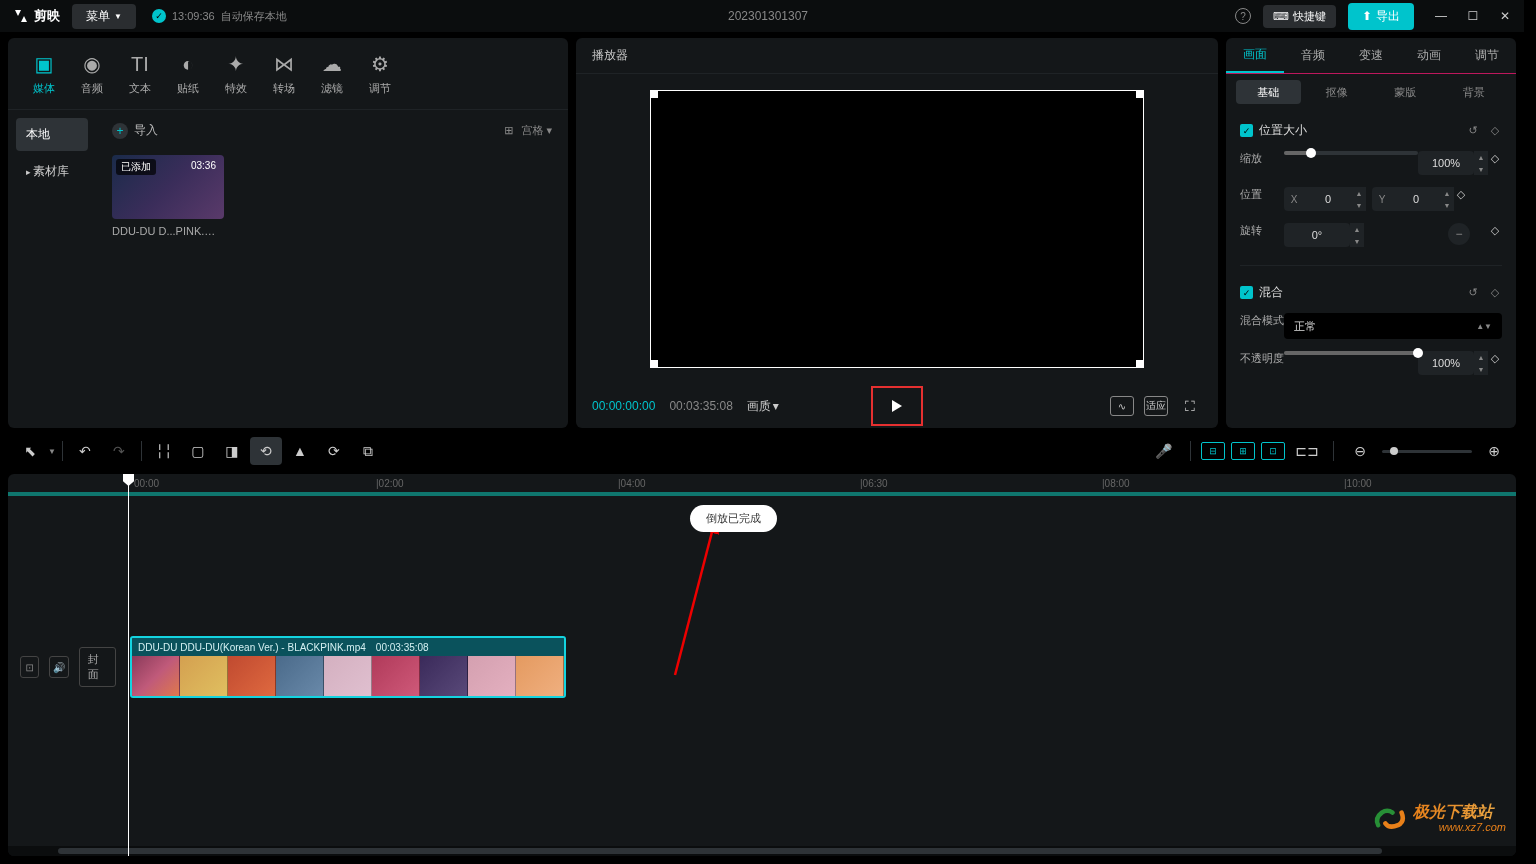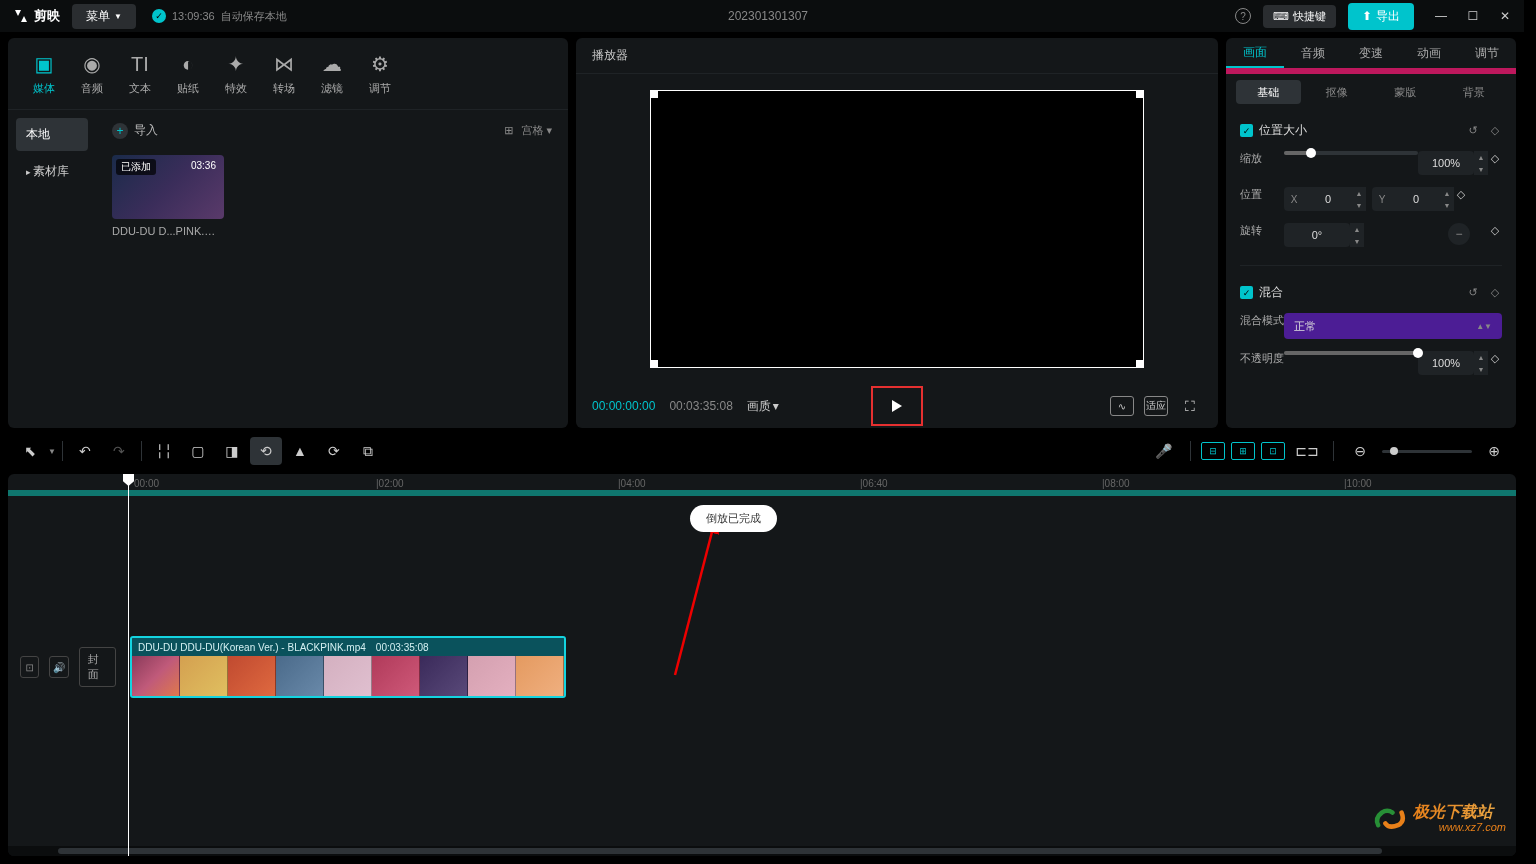--- a/index.html
+++ b/index.html
@@ -60,21 +60,21 @@
 .time-cur { color: #00c4cc; font-size: 12px; }
 .time-tot { color: #888; font-size: 12px; }
 .quality { color: #ccc; font-size: 12px; display: flex; align-items: center; gap: 2px; cursor: pointer; }
 .play-btn { width: 52px; height: 40px; border: 2px solid #e63030; display: flex; align-items: center; justify-content: center; margin: 0 auto; position: absolute; left: 50%; transform: translateX(-50%); cursor: pointer; }
 .play-triangle { width: 0; height: 0; border-left: 10px solid #fff; border-top: 6px solid transparent; border-bottom: 6px solid transparent; }
 .player-right { margin-left: auto; display: flex; gap: 10px; align-items: center; }
 .pr-btn { width: 24px; height: 20px; border: 1px solid #888; border-radius: 3px; display: flex; align-items: center; justify-content: center; font-size: 10px; color: #ccc; cursor: pointer; }
 
 
 .props-panel { width: 290px; background: #141719; border-radius: 6px; display: flex; flex-direction: column; }
-.props-tabs { height: 36px; display: flex; border-bottom: 6px solid #be185d; }
+.props-tabs { height: 36px; display: flex; border-bottom: 1px solid #be185d; }
 .ptab { flex: 1; display: flex; align-items: center; justify-content: center; font-size: 12px; color: #aaa; cursor: pointer; }
 .ptab.active { color: #00c4cc; border-bottom: 2px solid #00c4cc; }
 .props-subtabs { height: 36px; display: flex; padding: 6px 10px; gap: 4px; }
 .pstab { flex: 1; padding: 5px; text-align: center; font-size: 11px; color: #888; border-radius: 4px; cursor: pointer; }
 .pstab.active { background: #2e3337; color: #fff; }
 .props-body { padding: 12px 14px; display: flex; flex-direction: column; gap: 14px; }
 .prop-section { display: flex; flex-direction: column; gap: 12px; }
 .sec-header { display: flex; align-items: center; justify-content: space-between; }
 .sec-title { display: flex; align-items: center; gap: 6px; color: #ddd; font-size: 12px; }
 .checkbox { width: 13px; height: 13px; background: #00c4cc; border-radius: 2px; display: flex; align-items: center; justify-content: center; color: #000; font-size: 9px; }
@@ -84,38 +84,38 @@
 .prop-label { width: 44px; font-size: 11px; color: #aaa; }
 .slider { flex: 1; height: 4px; background: #2e3337; border-radius: 2px; position: relative; }
 .slider-track { position: absolute; height: 100%; background: #666; border-radius: 2px; }
 .slider-thumb { position: absolute; width: 10px; height: 10px; background: #fff; border-radius: 50%; top: -3px; transform: translateX(-50%); }
 .num-input { width: 56px; height: 24px; background: #1f2326; border-radius: 4px; display: flex; align-items: center; justify-content: center; font-size: 11px; color: #ddd; }
 .num-input.wide { width: 66px; }
 .stepper { width: 14px; display: flex; flex-direction: column; }
 .step-btn { height: 12px; background: #1f2326; display: flex; align-items: center; justify-content: center; font-size: 7px; color: #888; cursor: pointer; }
 .coord-label { width: 20px; height: 24px; background: #1f2326; display: flex; align-items: center; justify-content: center; font-size: 10px; color: #888; border-radius: 4px 0 0 4px; }
 .coord-val { width: 48px; height: 24px; background: #1f2326; display: flex; align-items: center; justify-content: center; font-size: 11px; color: #ddd; }
-.select-box { flex: 1; height: 26px; background: #4c1d95; border-radius: 4px; display: flex; align-items: center; padding: 0 10px; font-size: 11px; color: #ddd; justify-content: space-between; cursor: pointer; }
+.select-box { flex: 1; height: 26px; background: #000000; border-radius: 4px; display: flex; align-items: center; padding: 0 10px; font-size: 11px; color: #ddd; justify-content: space-between; cursor: pointer; }
 .divider { height: 1px; background: #1f2326; margin: 4px 0; }
 .dash-circle { width: 22px; height: 22px; border-radius:50%; background:#1f2326; display:flex; align-items:center; justify-content:center; color:#888; font-size:12px; }
 
 
 .timeline-area { height: 430px; display: flex; flex-direction: column; padding: 0 8px 8px; gap: 6px; }
 .timeline-toolbar { height: 34px; display: flex; align-items: center; padding: 0 6px; gap: 2px; }
 .tl-tool { width: 32px; height: 28px; display: flex; align-items: center; justify-content: center; color: #ccc; cursor: pointer; border-radius: 4px; font-size: 14px; }
 .tl-tool.active { background: #2e3337; }
 .tl-sep { width: 1px; height: 20px; background: #2e3337; margin: 0 4px; }
 .tl-right { margin-left: auto; display: flex; align-items: center; gap: 6px; }
 .zoom-track { width: 90px; height: 3px; background: #2e3337; border-radius: 2px; position: relative; }
 .zoom-thumb { position: absolute; width: 8px; height: 8px; background: #ccc; border-radius: 50%; top: -2.5px; left: 8px; }
 .tl-mini { width: 24px; height: 18px; border: 1px solid #555; border-radius: 2px; cursor: pointer; display:flex; align-items:center; justify-content:center; font-size:9px; color:#888;}
 .tl-mini.active { border-color: #00c4cc; color:#00c4cc; }
 
 .timeline-body { flex: 1; background: #141719; border-radius: 6px; display: flex; flex-direction: column; position: relative; overflow: hidden; }
-.ruler { height: 22px; border-bottom: 6px solid #0f766e; display: flex; position: relative; padding-left: 77px; }
+.ruler { height: 22px; border-bottom: 4px solid #0f766e; display: flex; position: relative; padding-left: 77px; }
 .ruler-tick { position: absolute; top: 4px; font-size: 10px; color: #666; }
 .playhead { position: absolute; left: 120px; top: 0; width: 1px; height: 100%; background: #fff; z-index: 10; }
 .playhead::before { content: ""; position: absolute; top: 0; left: -5px; width: 11px; height: 12px; background: #fff; clip-path: polygon(0 0, 100% 0, 100% 60%, 50% 100%, 0 60%); }
 .tracks { flex: 1; position: relative; padding-left: 120px; }
 .track-controls { position: absolute; left: 0; top: 0; width: 120px; height: 100%; display: flex; align-items: center; padding: 0 12px; gap: 10px; }
 .tc-btn { width: 22px; height: 22px; border: 1px solid #444; border-radius: 3px; display: flex; align-items: center; justify-content: center; font-size: 10px; color: #888; cursor: pointer; }
 .cover-btn { padding: 4px 8px; border: 1px solid #444; border-radius: 3px; font-size: 11px; color: #aaa; cursor: pointer; }
 .clip-track { position: absolute; top: 140px; left: 120px; height: 62px; }
 .video-clip { position: absolute; left: 2px; width: 436px; height: 62px; background: #0a6b73; border: 2px solid #14d4e0; border-radius: 3px; overflow: hidden; }
 .clip-header { height: 18px; background: rgba(10,80,90,0.9); display: flex; align-items: center; padding: 0 6px; gap: 10px; font-size: 10px; color: #d4f0f2; }
@@ -407,21 +407,21 @@
             <div class="zoom-thumb"></div>
           </div>
         <div class="tl-tool">⊕</div>
       </div>
     </div>
     <div class="timeline-body">
       <div class="ruler">
         <div class="ruler-tick" style="left:126px">00:00</div>
         <div class="ruler-tick" style="left:368px">|02:00</div>
         <div class="ruler-tick" style="left:610px">|04:00</div>
-        <div class="ruler-tick" style="left:852px">|06:40</div>
+        <div class="ruler-tick" style="left:852px">|06:30</div>
         <div class="ruler-tick" style="left:1094px">|08:00</div>
         <div class="ruler-tick" style="left:1336px">|10:00</div>
       </div>
       <div class="playhead"></div>
       <div class="tracks">
         <div class="track-controls" style="top:140px;height:62px">
           <div class="tc-btn">⊡</div>
           <div class="tc-btn">🔊</div>
           <div class="cover-btn">封面</div>
         </div>

